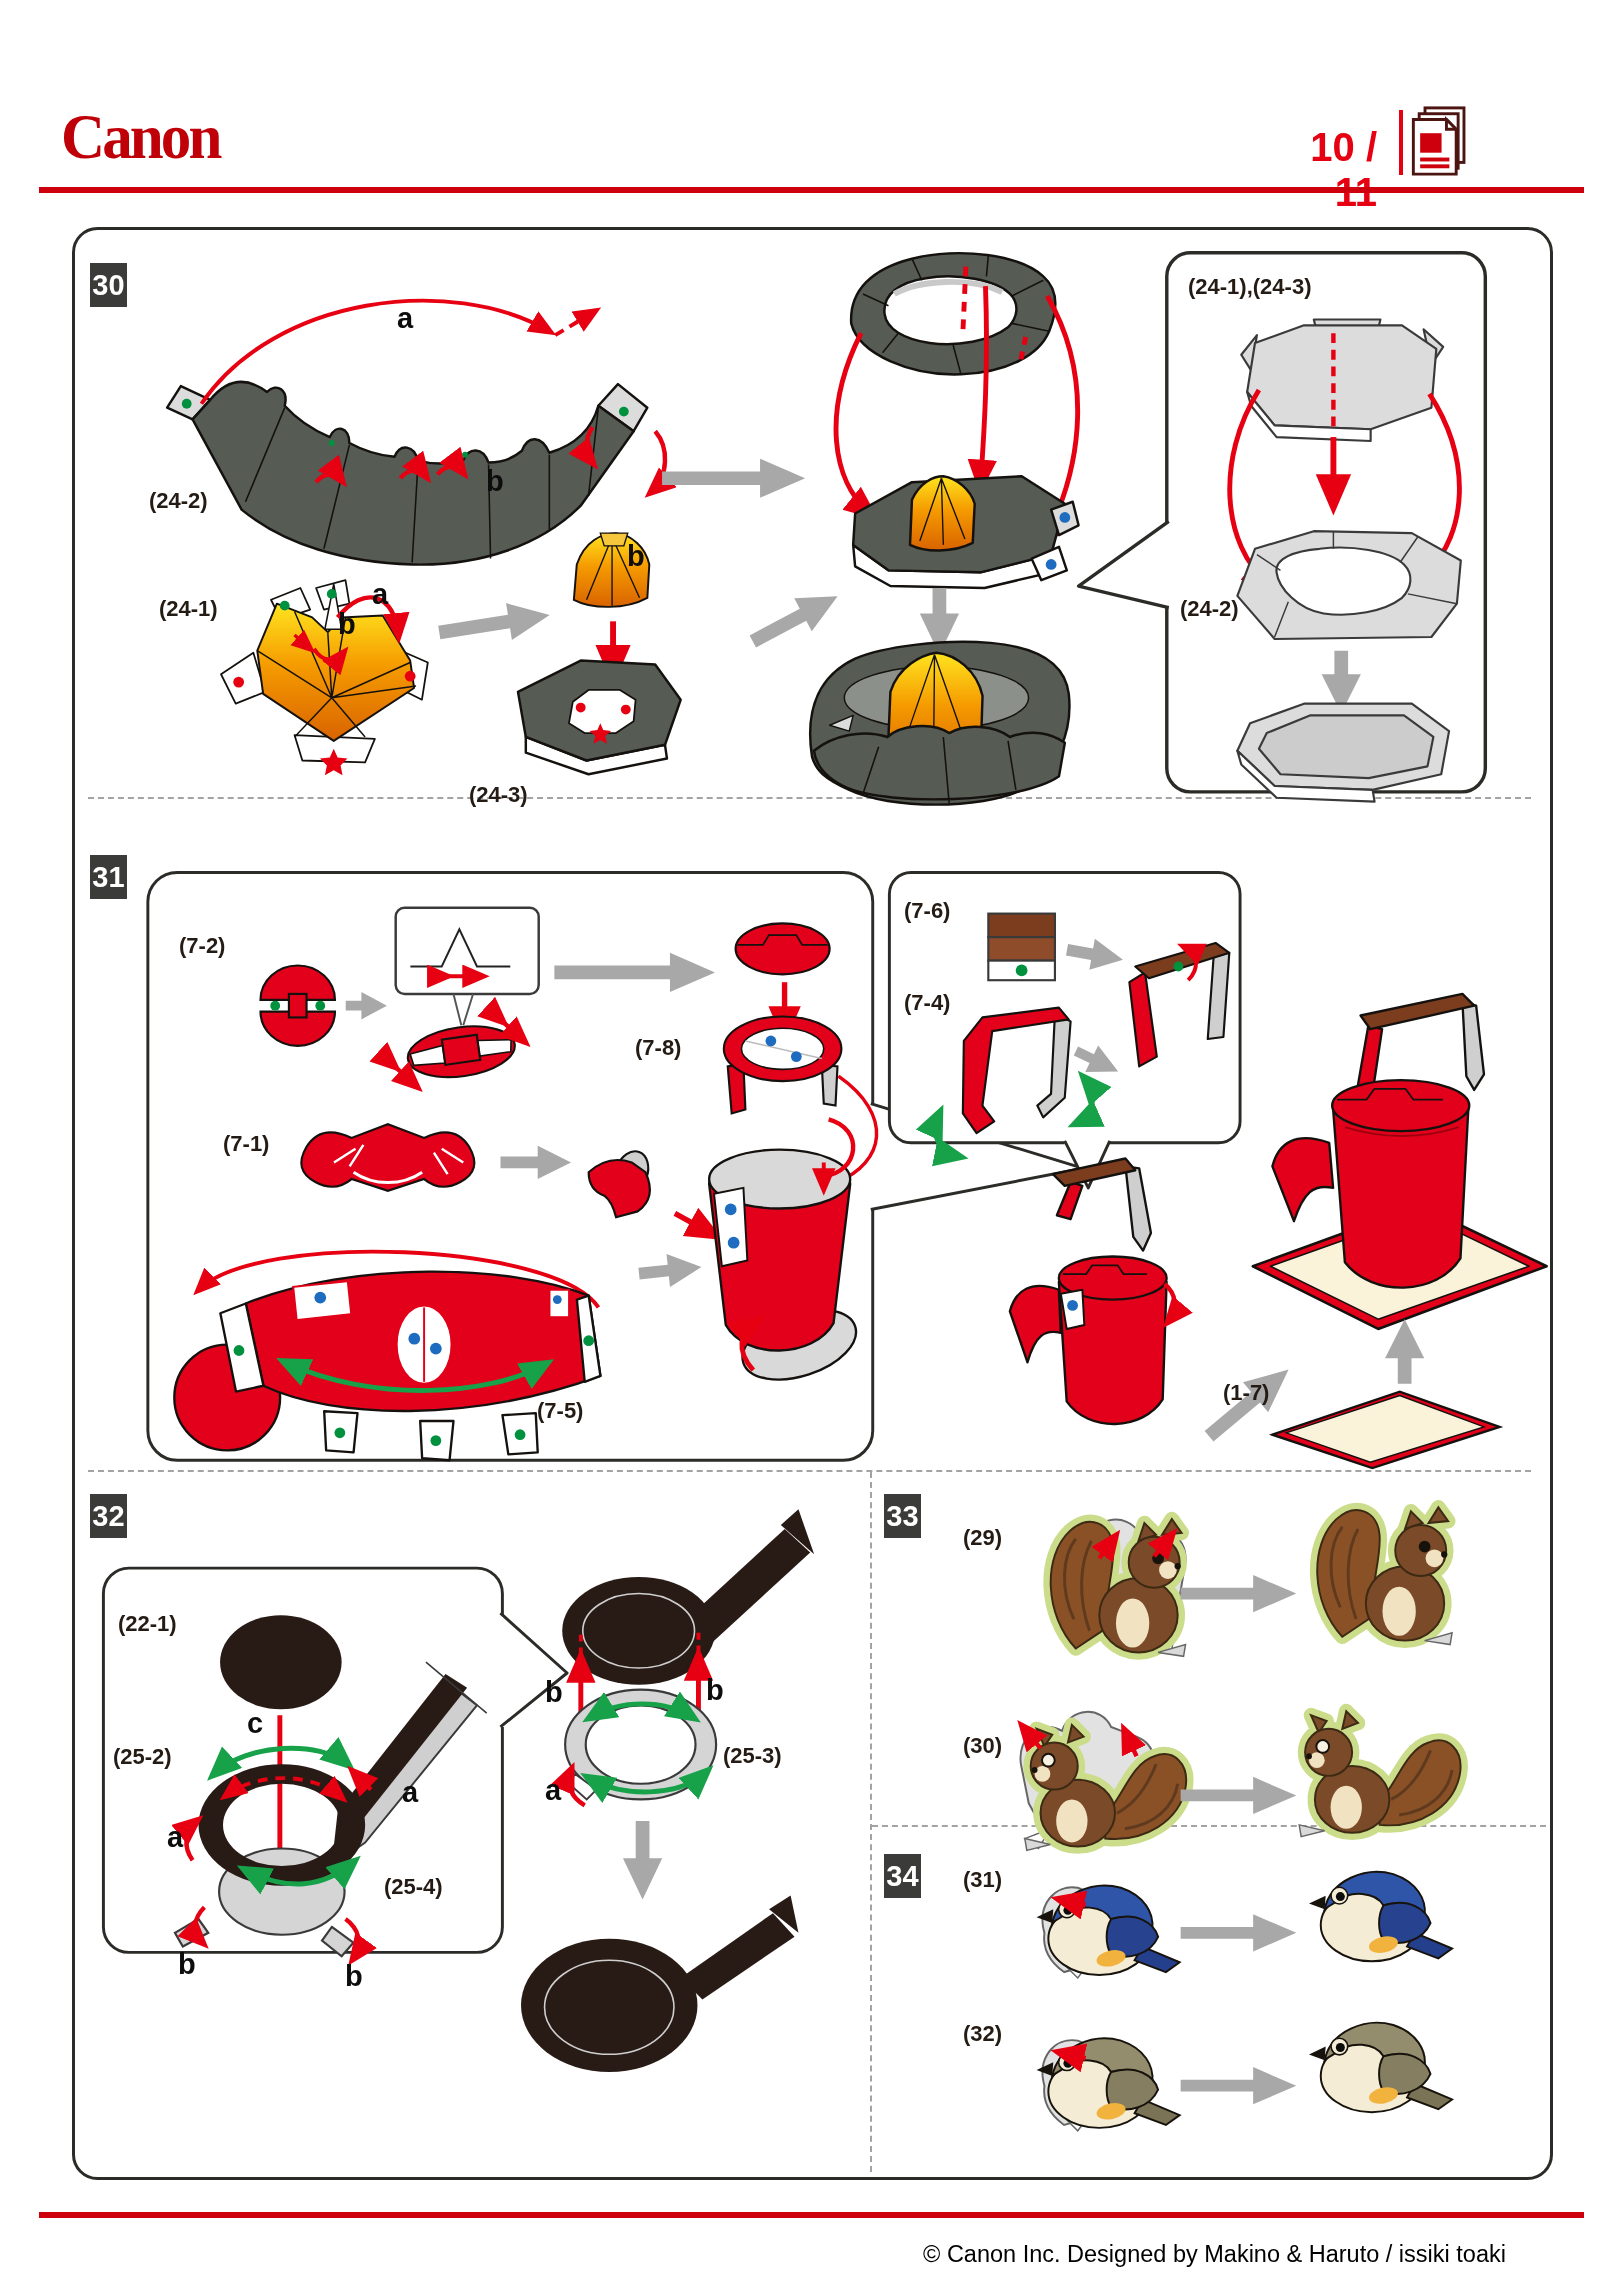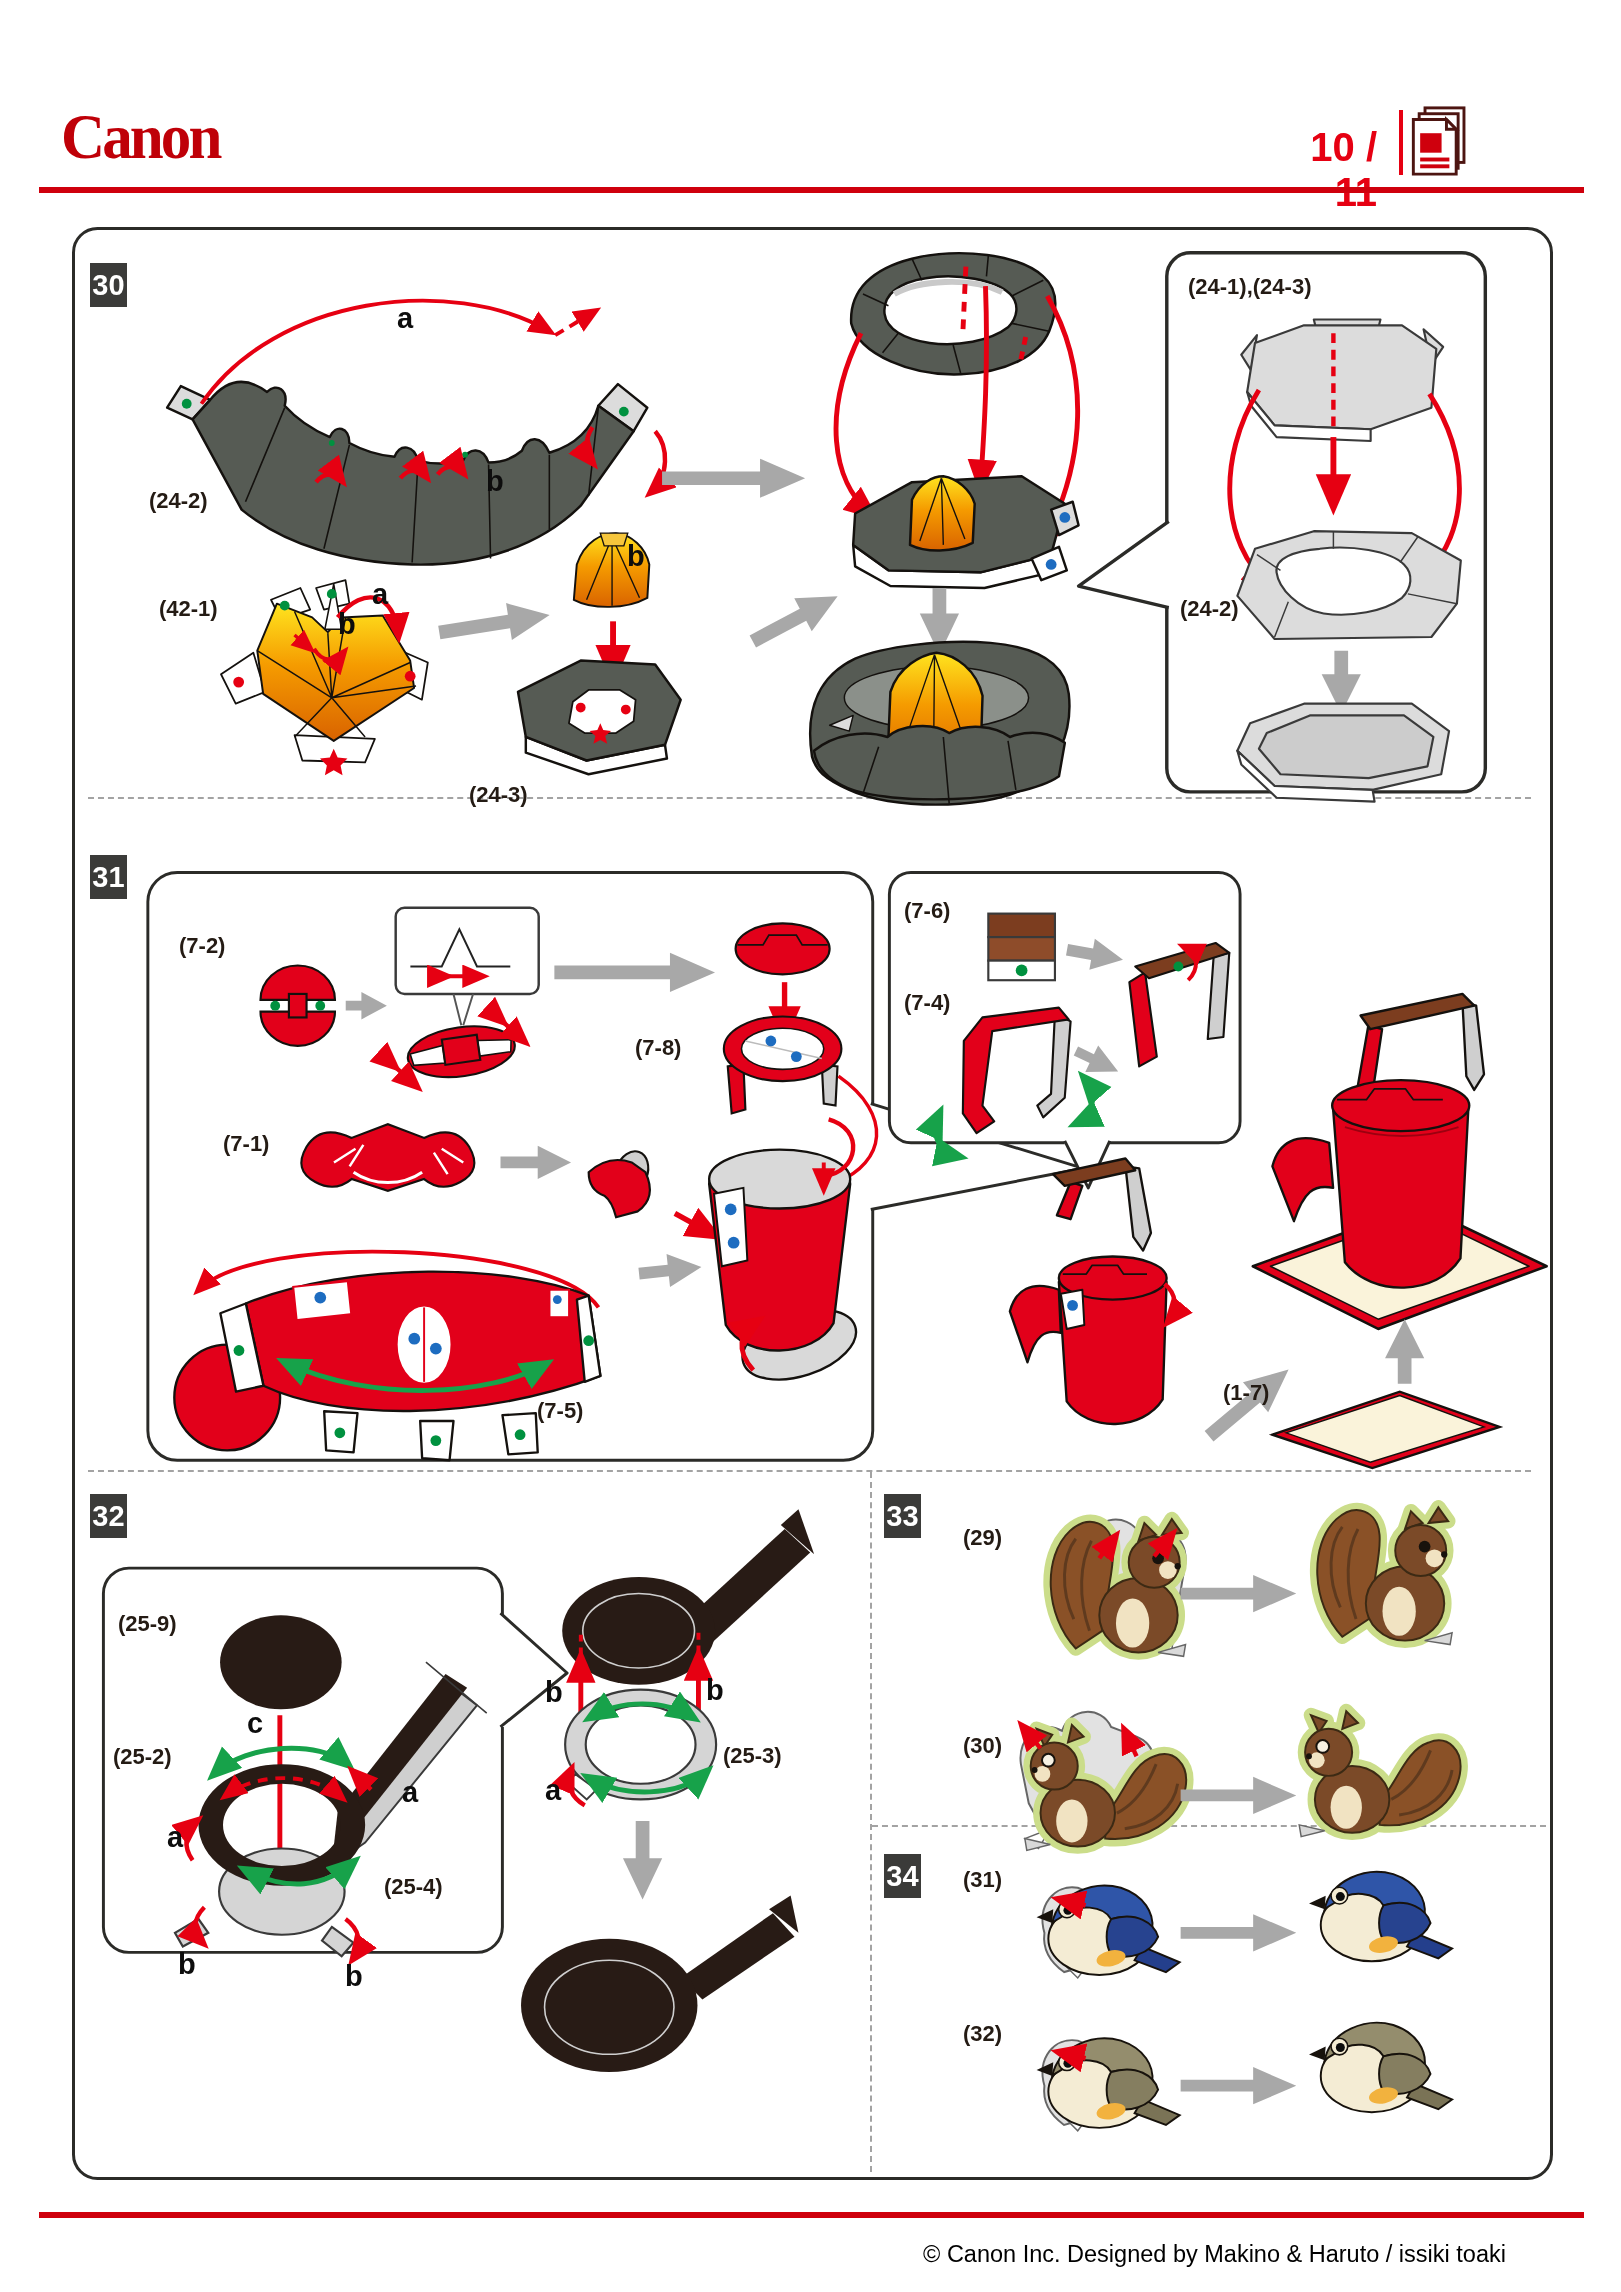--- a/index.html
+++ b/index.html
@@ -204,21 +204,21 @@
       <path fill="#cccccc" d="M1292,748 L1336,730 L1432,730 L1462,752 L1456,782 L1396,794 L1306,790 L1284,764 z"></path>
       <path fill="#ffffff" d="M1262,766 L1266,780 L1302,814 L1402,818 L1400,806 L1300,802 z"></path>
     </g>
   </g>
 </svg>
 
 <div class="lb" style="left:149px;top:490px">(24-2)</div>
 <div class="lt" style="left:397px;top:304px">a</div>
 <div class="lt" style="left:486px;top:467px">b</div>
 <div class="lt" style="left:627px;top:542px">b</div>
-<div class="lb" style="left:159px;top:598px">(42-1)</div>
+<div class="lb" style="left:159px;top:598px">(24-1)</div>
 <div class="lt" style="left:372px;top:580px">a</div>
 <div class="lt" style="left:338px;top:610px">b</div>
 <div class="lb" style="left:469px;top:784px">(24-3)</div>
 <div class="lb" style="left:1188px;top:276px">(24-1),(24-3)</div>
 <div class="lb" style="left:1180px;top:598px">(24-2)</div>
 
 <svg style="left:74px;top:799px" width="1476" height="671" viewBox="75 815 1506 685">
   <defs>
     <marker id="mr31" markerWidth="9" markerHeight="8" refX="5" refY="3" orient="auto" markerUnits="strokeWidth">
       <path d="M0,0 L7,3 L0,6 z" fill="#e60012"></path>
@@ -466,21 +466,21 @@
   </g>
   <path fill="#a8a8a8" d="M648,1858 h14 v38 h13 l-20,42 l-20,-42 h13 z"></path>
   <g>
     <path fill="#281b15" d="M694,2018 L788,1952 L810,1976 L716,2040 z"></path>
     <path fill="#281b15" d="M784,1948 L814,1972 L806,1934 z"></path>
     <ellipse cx="621" cy="2046" rx="90" ry="68" fill="#281b15"></ellipse>
     <ellipse cx="621" cy="2048" rx="66" ry="48" fill="none" stroke="#cfcfcf" stroke-width="1.6"></ellipse>
   </g>
 </svg>
 
-<div class="lb" style="left:118px;top:1613px">(25-9)</div>
+<div class="lb" style="left:118px;top:1613px">(22-1)</div>
 <div class="lb" style="left:113px;top:1746px">(25-2)</div>
 <div class="lb" style="left:384px;top:1876px">(25-4)</div>
 <div class="lb" style="left:723px;top:1745px">(25-3)</div>
 <div class="lt" style="left:247px;top:1709px">c</div>
 <div class="lt" style="left:402px;top:1778px">a</div>
 <div class="lt" style="left:167px;top:1823px">a</div>
 <div class="lt" style="left:178px;top:1950px">b</div>
 <div class="lt" style="left:345px;top:1962px">b</div>
 <div class="lt" style="left:545px;top:1678px">b</div>
 <div class="lt" style="left:706px;top:1676px">b</div>

